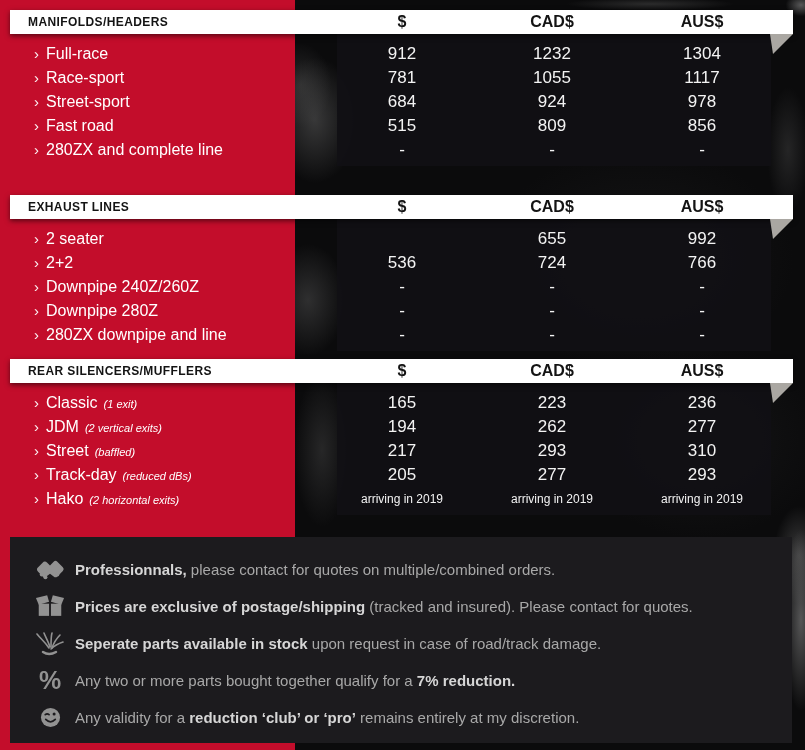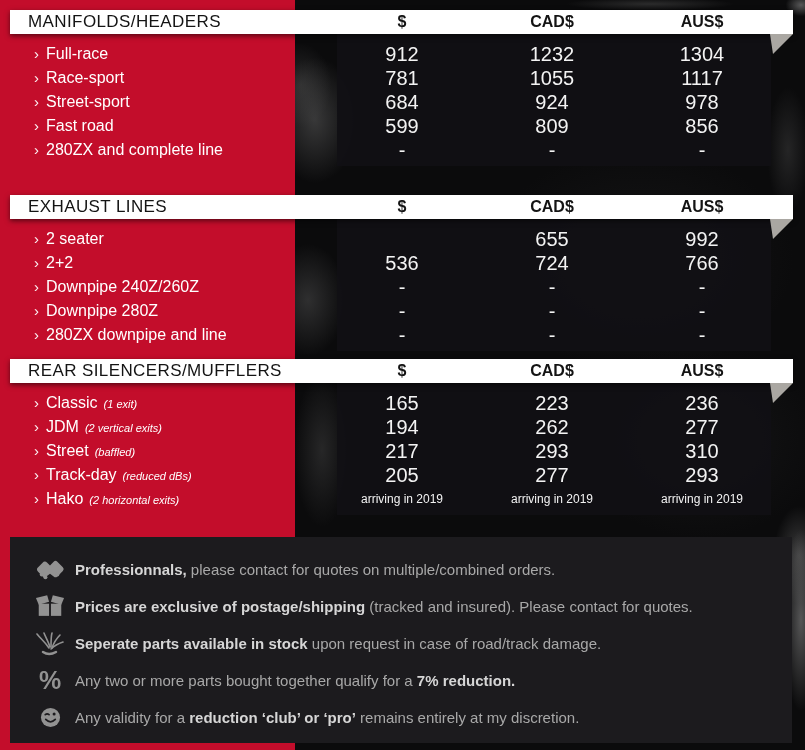--- a/index.html
+++ b/index.html
@@ -37,42 +37,42 @@
   .red-column{position:absolute;left:0;top:0;width:295px;height:750px;background:var(--red);}
   .section{position:absolute;left:0;width:805px;height:173px;}
   .s0{top:10px}.s1{top:195px}.s2{top:359px}
   .panel{position:absolute;left:337px;top:24px;width:434px;height:132px;background:rgba(17,16,20,.94);}
   .bar{
     position:absolute;left:10px;top:0;width:783px;height:24px;background:#fff;
     box-shadow:0 2px 5px rgba(0,0,0,.55);
   }
   .bar-title{
     position:absolute;left:18px;top:0;line-height:24px;white-space:nowrap;
-    font-size:17px;font-weight:normal;letter-spacing:.4px;color:var(--bar-text);
+    font-size:12px;font-weight:bold;letter-spacing:.4px;color:var(--bar-text);
   }
   .bar-col{
     position:absolute;top:0;width:150px;line-height:24px;text-align:center;
     font-size:16px;font-weight:bold;color:var(--bar-text);
   }
   .bc0{left:317px}.bc1{left:467px}.bc2{left:617px}
   .fold{
     position:absolute;left:770px;top:24px;width:23px;height:20px;
     background:var(--fold);clip-path:polygon(0 0,100% 0,13% 100%);
   }
   .rows{position:absolute;left:0;top:32px;width:805px;}
   .row{position:relative;height:24px;padding-left:32px;}
   .row-label{
     position:absolute;left:34px;top:0;line-height:24px;white-space:nowrap;
     color:#ffffff;font-size:16px;
   }
   .chev{font-size:15px;margin-right:7px;opacity:.95;}
   .row-note{font-style:italic;font-size:11px;margin-left:6px;}
   .val{
     position:absolute;top:0;width:150px;line-height:24px;text-align:center;
-    color:#f3f3f3;font-size:20px;
+    color:#f3f3f3;font-size:17px;
   }
   .v0{left:327px}.v1{left:477px}.v2{left:627px}
   .small .val{font-size:12px;}
   
   .notes-box{
     position:absolute;left:10px;top:537px;width:782px;height:206px;
     background:var(--box);box-sizing:border-box;padding-top:14px;
   }
   .note-row{position:relative;height:37px;}
   .note-icon{
@@ -117,21 +117,21 @@
         <span class="val v2">1117</span>
       </div>
       <div class="row">
         <span class="row-label"><span class="chev">›</span><span>Street-sport</span></span>
         <span class="val v0">684</span>
         <span class="val v1">924</span>
         <span class="val v2">978</span>
       </div>
       <div class="row">
         <span class="row-label"><span class="chev">›</span><span>Fast road</span></span>
-        <span class="val v0">599</span>
+        <span class="val v0">515</span>
         <span class="val v1">809</span>
         <span class="val v2">856</span>
       </div>
       <div class="row">
         <span class="row-label"><span class="chev">›</span><span>280ZX and complete line</span></span>
         <span class="val v0">-</span>
         <span class="val v1">-</span>
         <span class="val v2">-</span>
       </div>
     </div>

